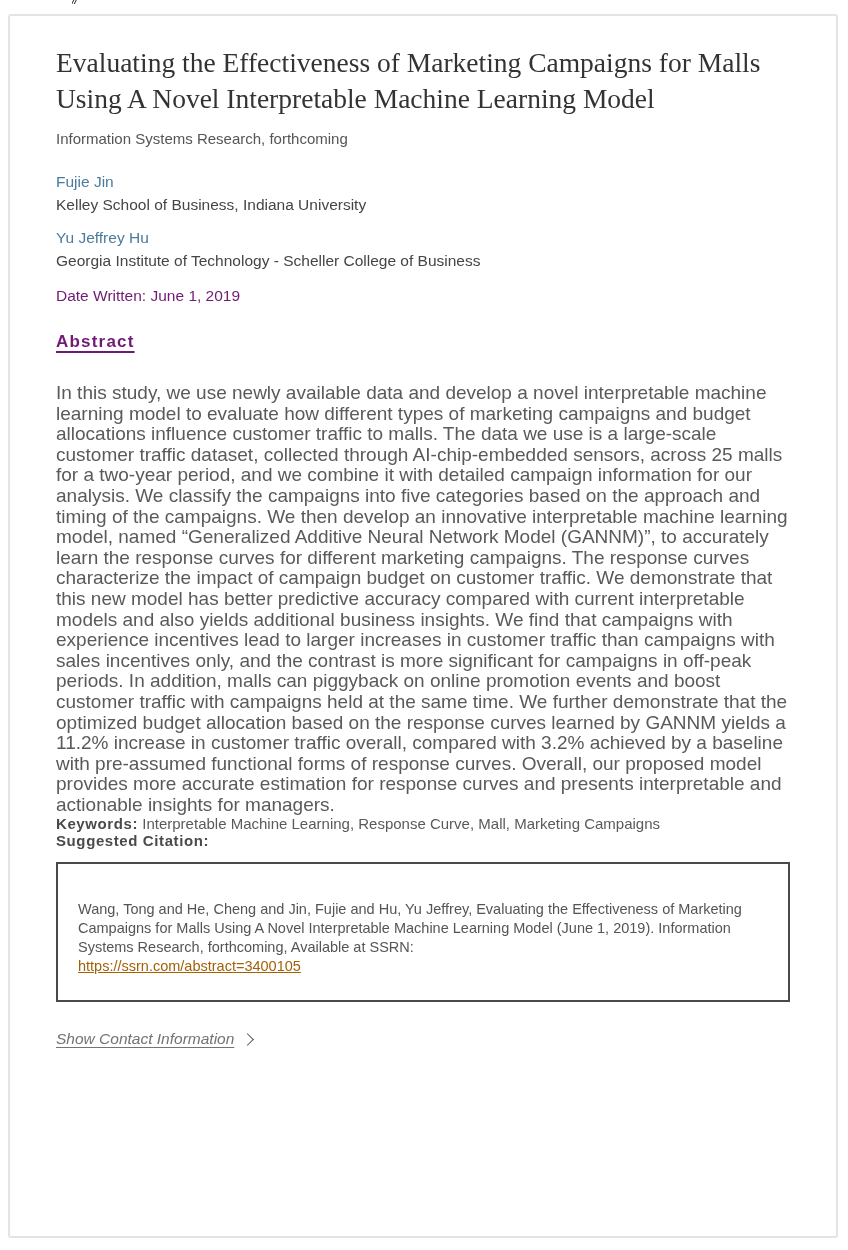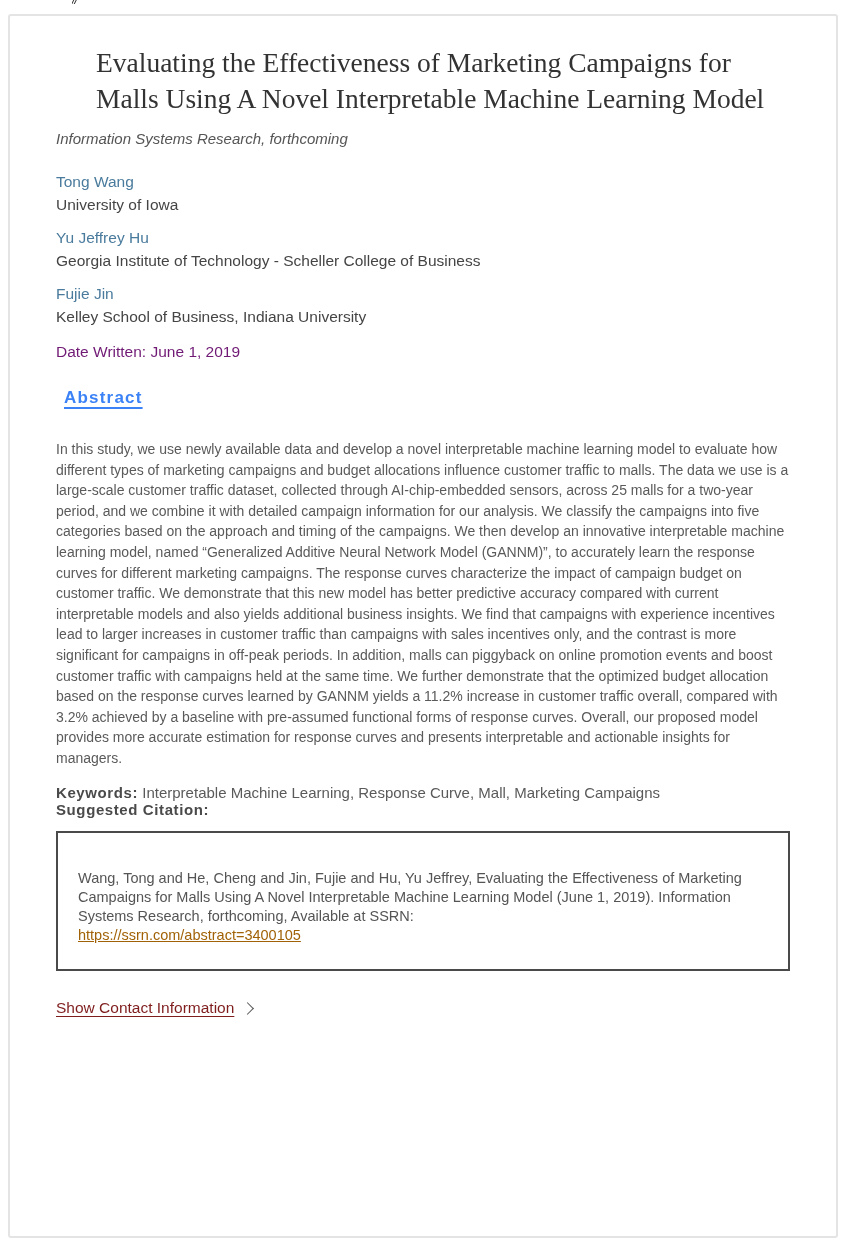--- a/index.html
+++ b/index.html
@@ -37,25 +37,23 @@
     border-radius: 3px;
     padding: 29px 46px 0 46px;
   }
   .title {
     font-family: "Liberation Serif", serif;
     font-weight: 400;
     font-size: 27.5px;
     line-height: 36px;
     color: #333333;
     max-width: 720px;
-    margin-left: 40px;
   }
   .journal-note {
     margin-top: 13px;
-    font-style: italic;
     font-size: 15px;
     color: #555555;
   }
   .meta-line {
     margin-top: 24px;
     font-size: 15px;
     color: #767676;
   }
   .meta-sep {
     display: inline-block;
@@ -82,35 +80,33 @@
     margin-top: 17px;
     font-size: 15.5px;
     color: #701a75;
   }
   .abstract-heading {
     margin-top: 27px;
     display: inline-block;
     font-size: 17px;
     font-weight: 700;
     letter-spacing: 1.2px;
-    color: #3b82f6;
+    color: #701a75;
     text-decoration: underline;
     text-underline-offset: 4px;
     text-decoration-thickness: 1.5px;
-    margin-left: 8px;
   }
   .abstract-text {
     margin-top: 31px;
-    font-size: 14px;
+    font-size: 19px;
     line-height: 20.6px;
     color: #5a5a5a;
     max-width: 738px;
   }
   .keywords-line {
-    margin-top: 15px;
     font-size: 15px;
     color: #5a5a5a;
   }
   .keywords-label, .suggested-label {
     font-weight: 700;
     letter-spacing: 0.6px;
     color: #4a4a4a;
   }
   .suggested-line {
     font-size: 15px;
@@ -132,24 +128,25 @@
   }
   .show-contact-row {
     margin-top: 28px;
     font-size: 15.5px;
     color: #454545;
     display: flex;
     align-items: center;
     gap: 9px;
   }
   .show-contact-link {
-    color: #7f1d1d;
+    color: #737373;
     text-decoration: underline;
     text-underline-offset: 3px;
     cursor: pointer;
+    font-style: italic;
   }
   .chevron {
     display: inline-block;
     width: 9px;
     height: 9px;
     border-top: 1.6px solid #555;
     border-right: 1.6px solid #555;
     transform: rotate(45deg);
     margin-top: 1px;
   }
@@ -163,31 +160,27 @@
 
   <div class="card">
 
     <h1 class="title">Evaluating the Effectiveness of Marketing Campaigns for Malls Using A Novel Interpretable Machine Learning Model</h1>
 
     <div class="journal-note">Information Systems Research, forthcoming</div>
 
 
     <div class="authors">
       <div class="author-block">
-        <a class="author-name">Tong Wang</a>
-        <div class="author-affil">University of Iowa</div>
+        <a class="author-name">Fujie Jin</a>
+        <div class="author-affil">Kelley School of Business, Indiana University</div>
       </div>
       <div class="author-block">
         <a class="author-name">Yu Jeffrey Hu</a>
         <div class="author-affil">Georgia Institute of Technology - Scheller College of Business</div>
       </div>
-      <div class="author-block">
-        <a class="author-name">Fujie Jin</a>
-        <div class="author-affil">Kelley School of Business, Indiana University</div>
-      </div>
     </div>
 
     <div class="date-written">Date Written: June 1, 2019</div>
 
     <div>
       <span class="abstract-heading">Abstract</span>
     </div>
 
     <p class="abstract-text">In this study, we use newly available data and develop a novel interpretable machine learning model to evaluate how different types of marketing campaigns and budget allocations influence customer traffic to malls. The data we use is a large-scale customer traffic dataset, collected through AI-chip-embedded sensors, across 25 malls for a two-year period, and we combine it with detailed campaign information for our analysis. We classify the campaigns into five categories based on the approach and timing of the campaigns. We then develop an innovative interpretable machine learning model, named “Generalized Additive Neural Network Model (GANNM)”, to accurately learn the response curves for different marketing campaigns. The response curves characterize the impact of campaign budget on customer traffic. We demonstrate that this new model has better predictive accuracy compared with current interpretable models and also yields additional business insights. We find that campaigns with experience incentives lead to larger increases in customer traffic than campaigns with sales incentives only, and the contrast is more significant for campaigns in off-peak periods. In addition, malls can piggyback on online promotion events and boost customer traffic with campaigns held at the same time. We further demonstrate that the optimized budget allocation based on the response curves learned by GANNM yields a 11.2% increase in customer traffic overall, compared with 3.2% achieved by a baseline with pre-assumed functional forms of response curves. Overall, our proposed model provides more accurate estimation for response curves and presents interpretable and actionable insights for managers.</p>
 

